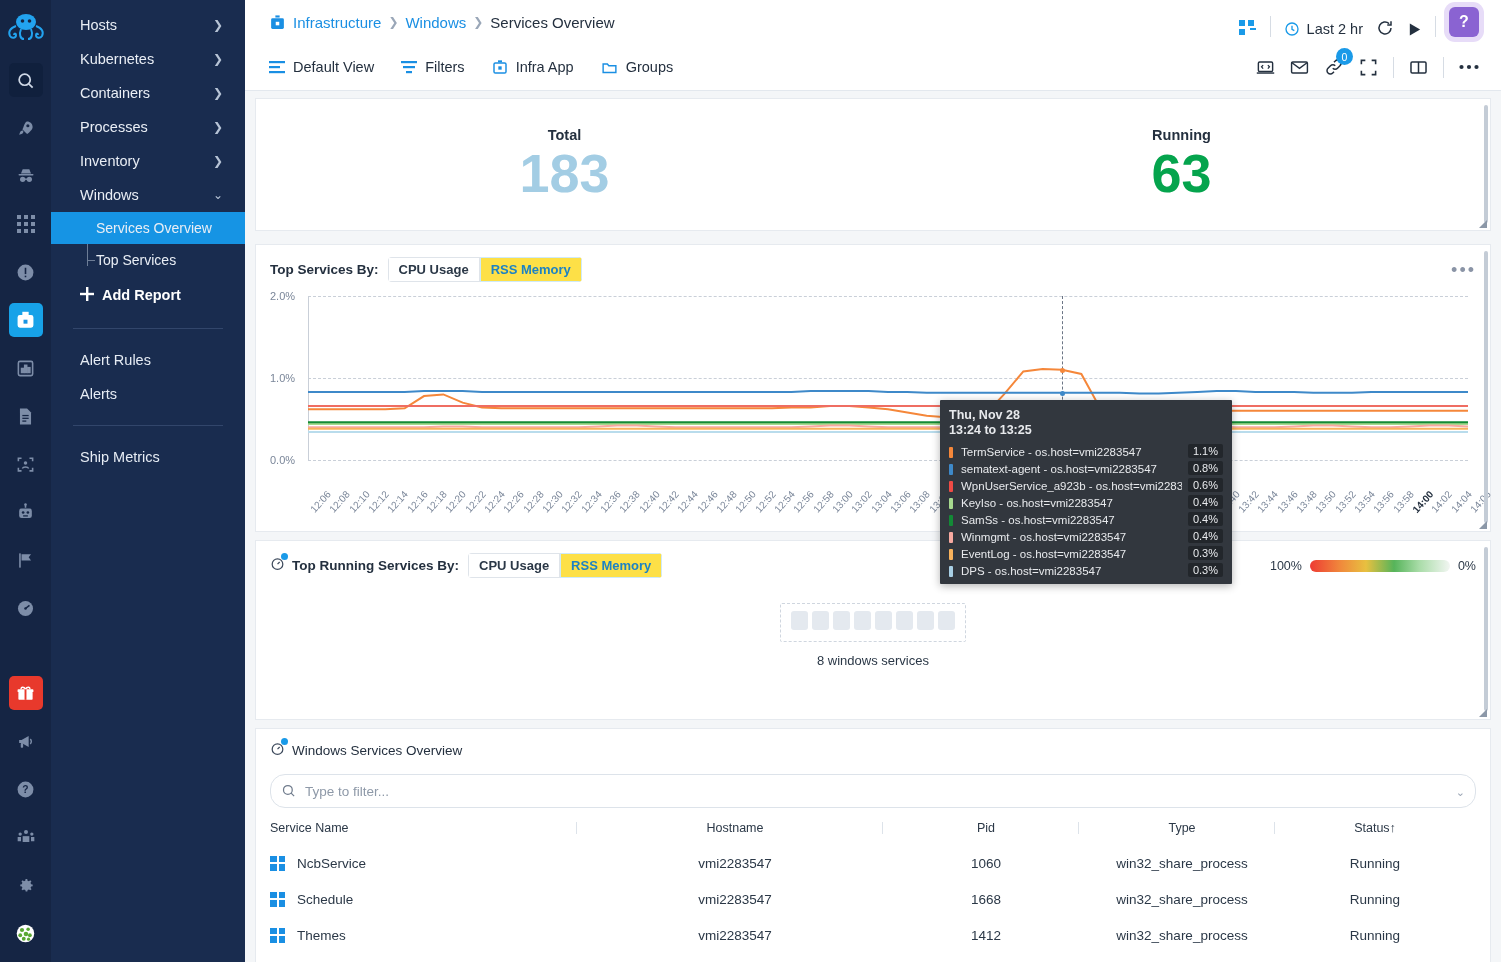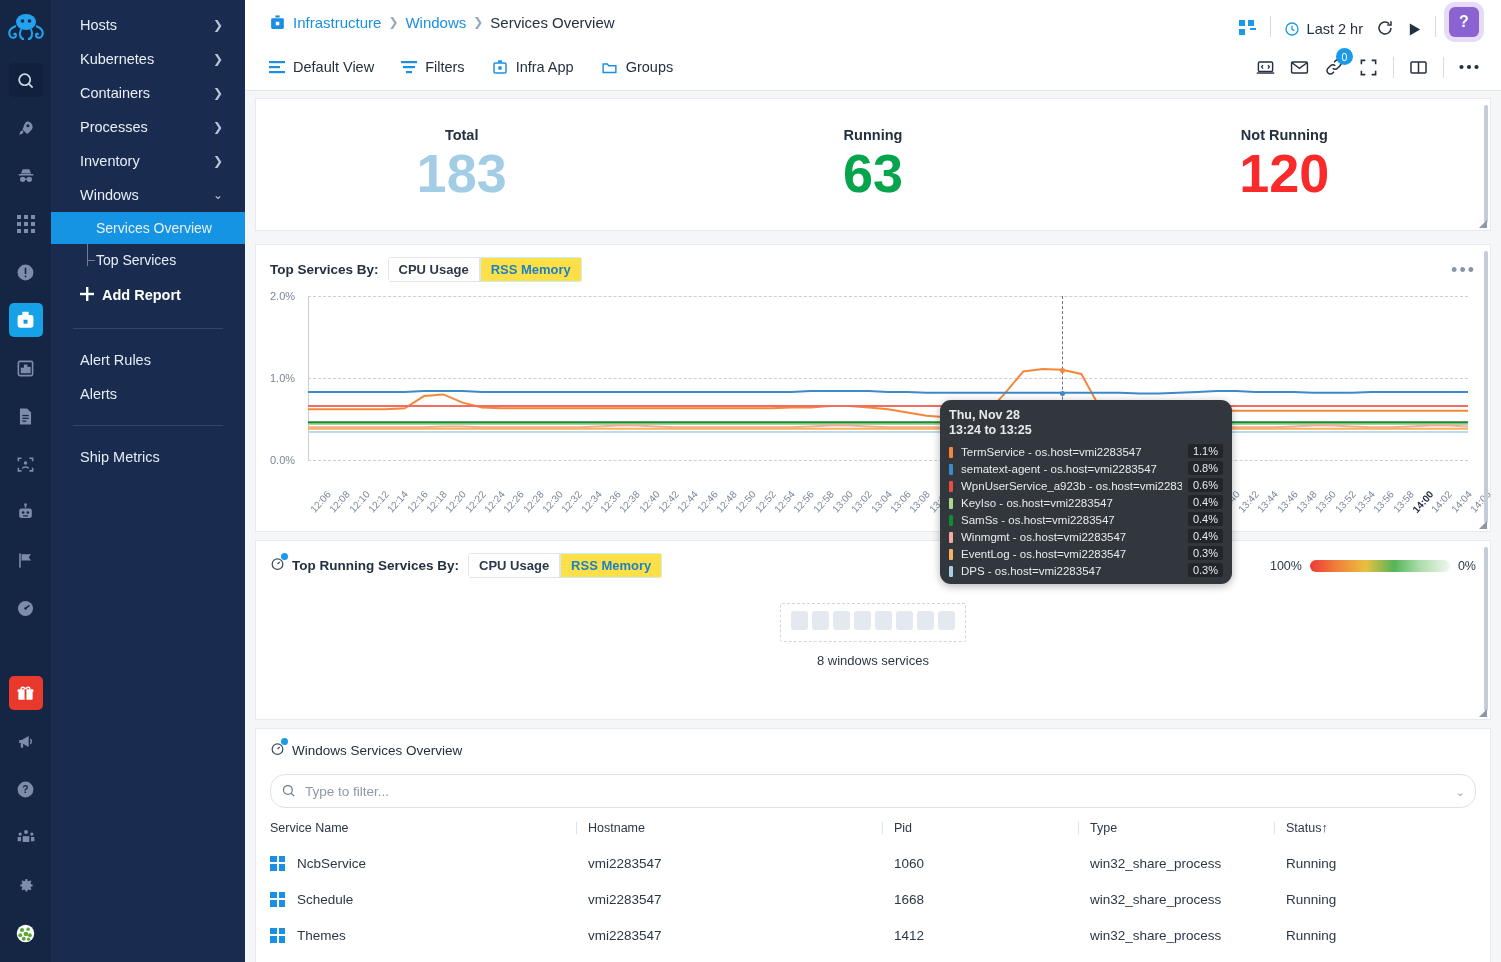--- a/index.html
+++ b/index.html
@@ -114,21 +114,21 @@
     position:absolute; bottom:0; font-size:10px; color:#7a8699;
     transform:rotate(-48deg); transform-origin:right bottom; white-space:nowrap;
   }
   .xtick.bold { font-weight:bold; color:#24303f; }
   .cursor-line { position:absolute; top:0; bottom:0; width:0; border-left:1px dashed #6b7585; }
   .cursor-dot { position:absolute; width:5px; height:5px; border-radius:3px; transform:translate(-2px,-2px); }
 
   
   #chart-tooltip {
     position:absolute; left:695px; top:400px; width:292px;
-    background:#32373e; color:#e8eaed; border-radius:11px; padding:8px 9px 7px 9px;
+    background:#32373e; color:#e8eaed; border-radius:1px; padding:8px 9px 7px 9px;
     font-size:11.5px; z-index:40; box-shadow:0 2px 8px rgba(0,0,0,.3);
   }
   #chart-tooltip .tt-date { font-weight:bold; font-size:12.5px; margin-bottom:1px; }
   #chart-tooltip .tt-time { font-weight:bold; font-size:12.5px; margin-bottom:4px; }
   .tt-row { display:flex; align-items:flex-end; height:17px; margin-top:0px; }
   .tt-swatch { width:4px; height:11px; border-radius:1px; margin-right:8px; flex:0 0 auto; }
   .tt-name { flex:1 1 auto; white-space:nowrap; overflow:hidden; }
   .tt-val { background:#22262b; border-radius:2px; padding:1px 5px; font-size:11px; margin-left:6px; }
 
   #panel-running { left:10px; top:540px; width:1236px; height:180px; }
@@ -148,21 +148,21 @@
   .table-head-row { display:flex; align-items:center; padding:12px 14px 0 14px; }
   .filter-wrap { margin:14px 14px 0 14px; position:relative; }
   .filter-input {
     width:100%; height:34px; border:1px solid #dde3ea; border-radius:15px;
     padding:0 30px 0 34px; font-size:13.5px; color:#2b3847; outline:none;
     font-family:"Liberation Sans", sans-serif; background:#fff;
   }
   .filter-input::placeholder { color:#8e99a8; }
   .filter-icon { position:absolute; left:11px; top:9px; color:#6f7b8c; }
   .filter-chev { position:absolute; right:11px; top:12px; color:#9aa5b4; font-size:11px; }
-  .tbl { margin:13px 14px 0 14px; }
+  .tbl { margin:13px 14px 0 14px;text-align:center; }
   .tbl-head { display:flex; font-size:12.5px; color:#2b3847; padding-bottom:10px; }
   .tbl-head > div { position:relative; padding-left:12px; }
   .tbl-head > div:not(:first-child):before {
     content:""; position:absolute; left:0; top:1px; bottom:1px; width:1px; background:#dde3ea;
   }
   .tbl-row { display:flex; align-items:center; height:36px; font-size:13.5px; color:#2b3847; }
   .tbl-row > div { padding-left:12px; }
   .c1 { width:306px; display:flex; align-items:center; gap:12px; }
   .c2 { width:306px; }
   .c3 { width:196px; }
@@ -540,24 +540,20 @@
 
   <div class="panel" id="panel-stats">
     <div class="stats-row">
       <div class="stat-cell">
         <div class="stat-label">Total</div>
         <div class="stat-value" style="color:#a3cde4;">183</div>
       </div>
       <div class="stat-cell">
         <div class="stat-label">Running</div>
         <div class="stat-value" style="color:#05a44d;">63</div>
-      </div>
-      <div class="stat-cell">
-        <div class="stat-label">Not Running</div>
-        <div class="stat-value" style="color:#fa2a2a;">120</div>
       </div>
     </div>
     <div class="panel-scroll-v" style="height:118px;"></div>
     <div class="resize-grip"></div>
   </div>
 
   <div class="panel" id="panel-chart">
     <div class="panel-head">
       <span class="panel-title">Top Services By:</span>
       <span class="seg">

